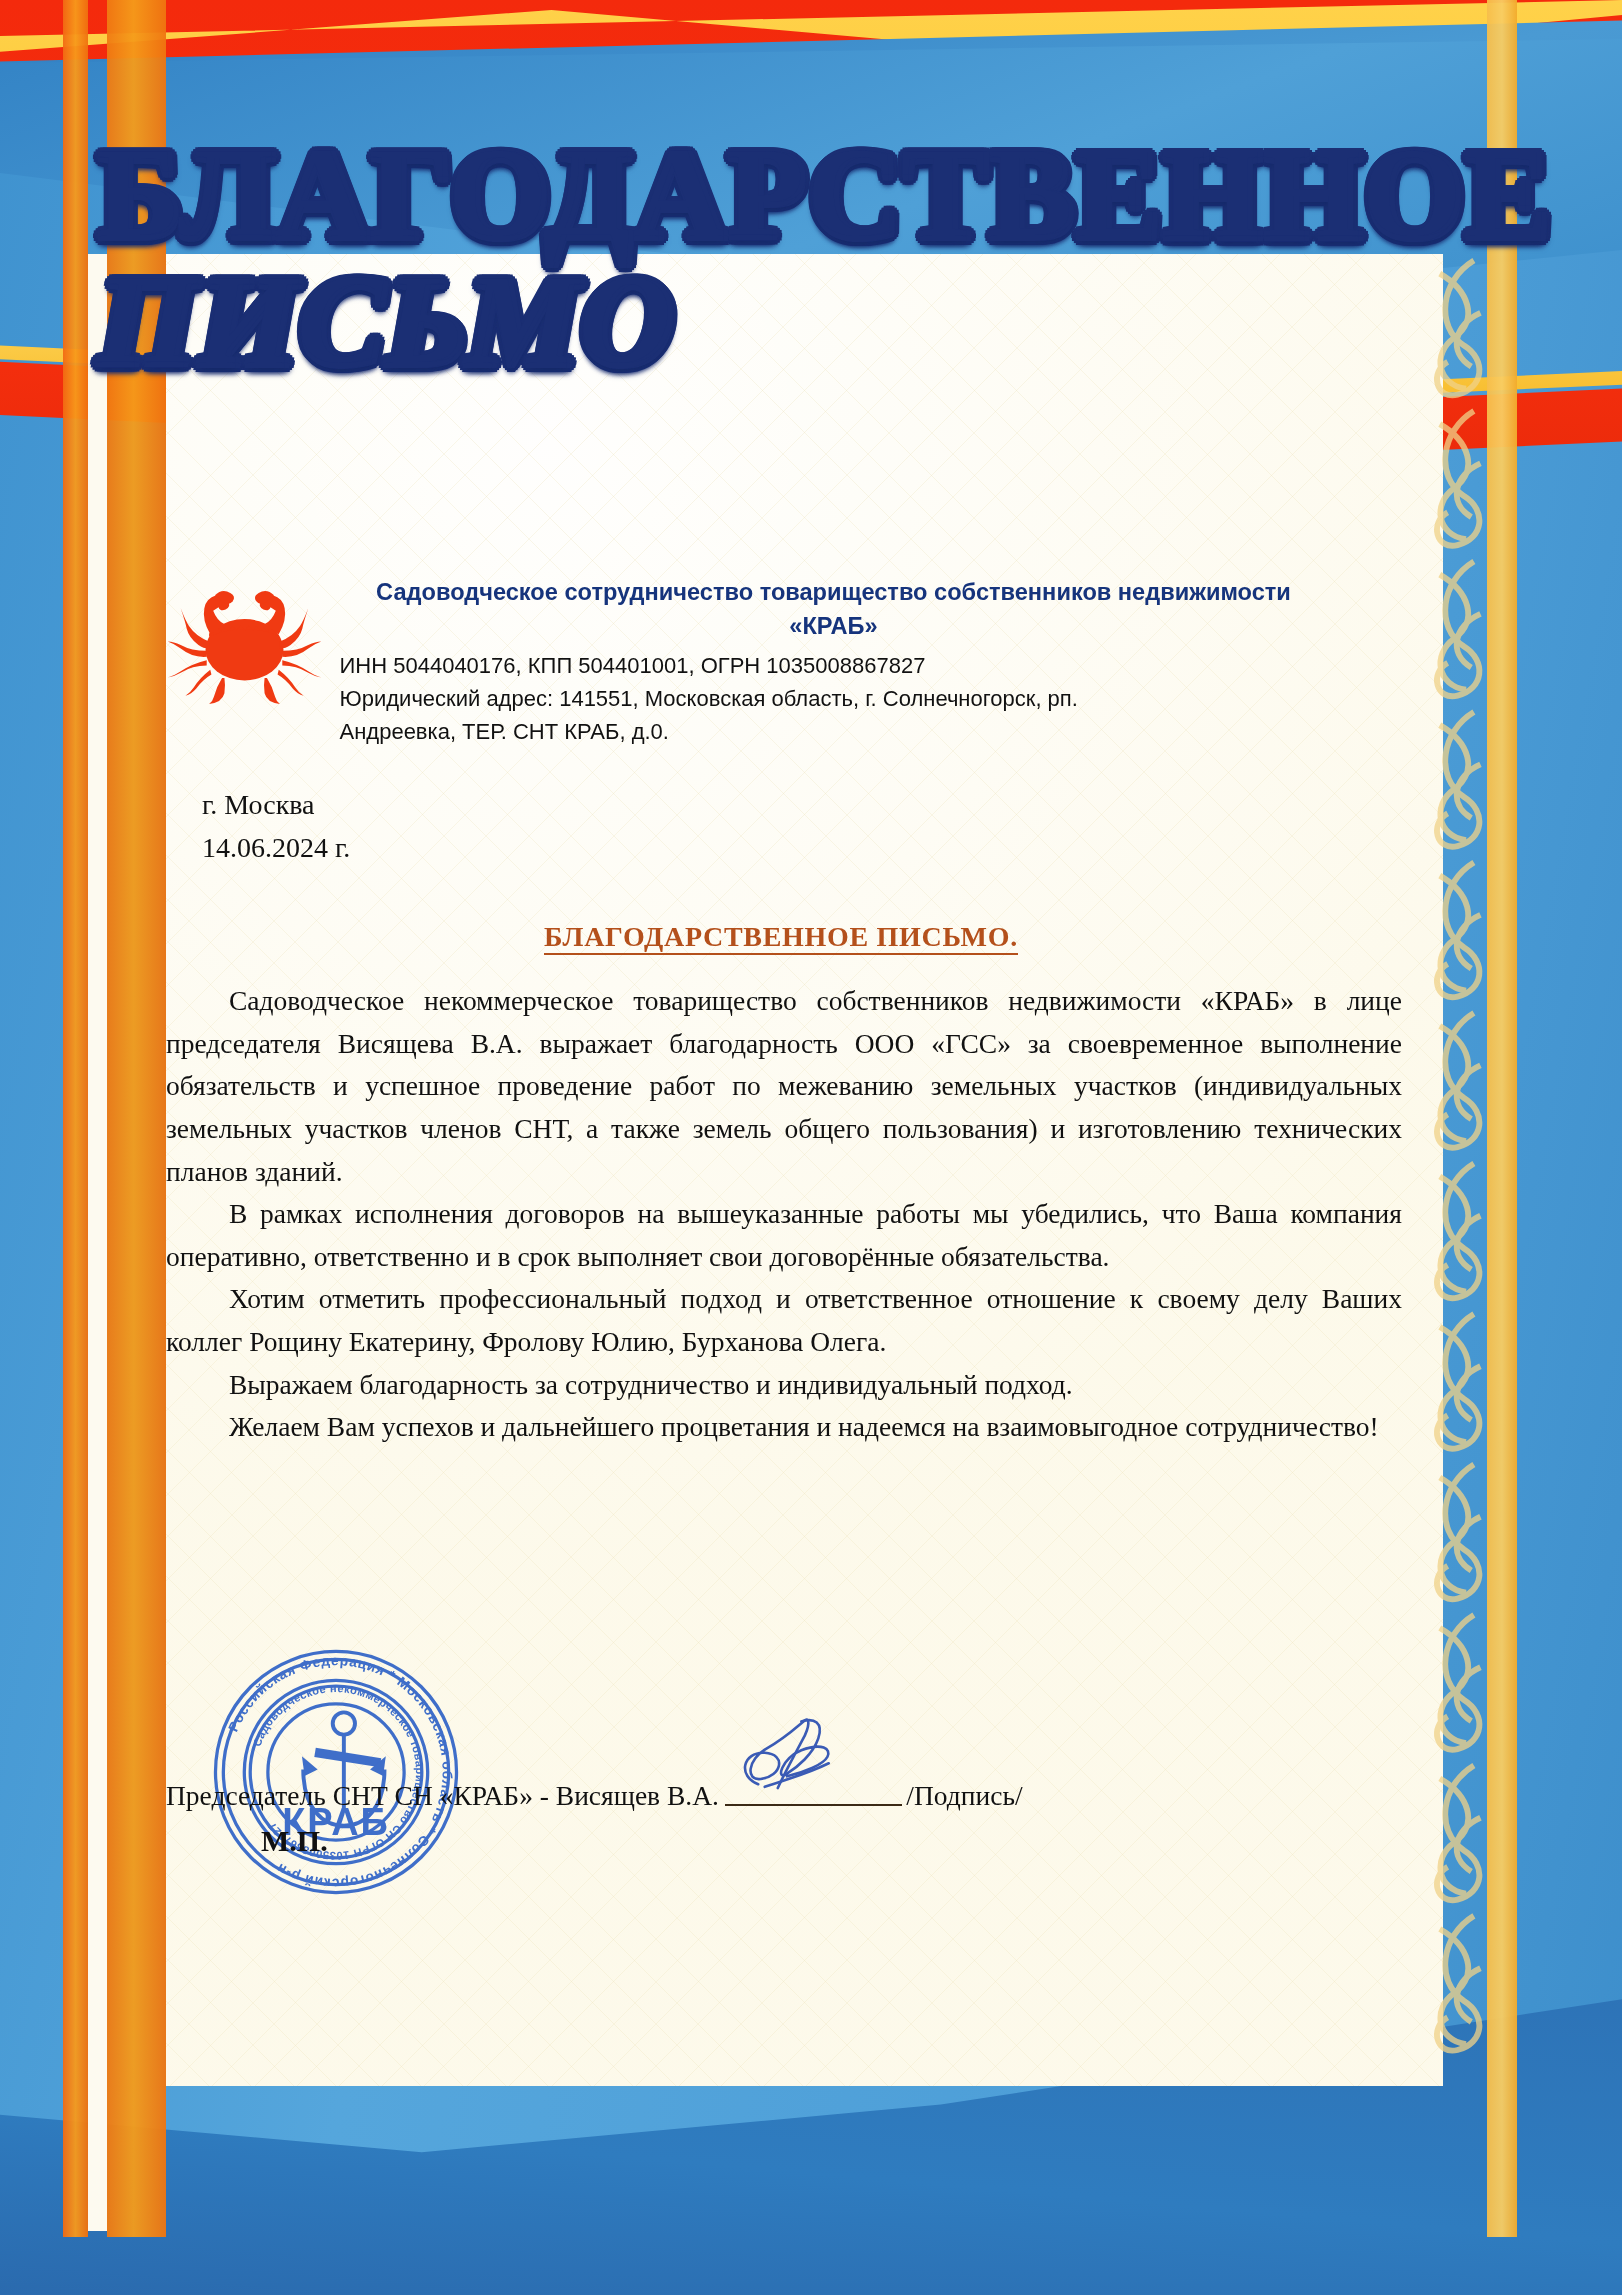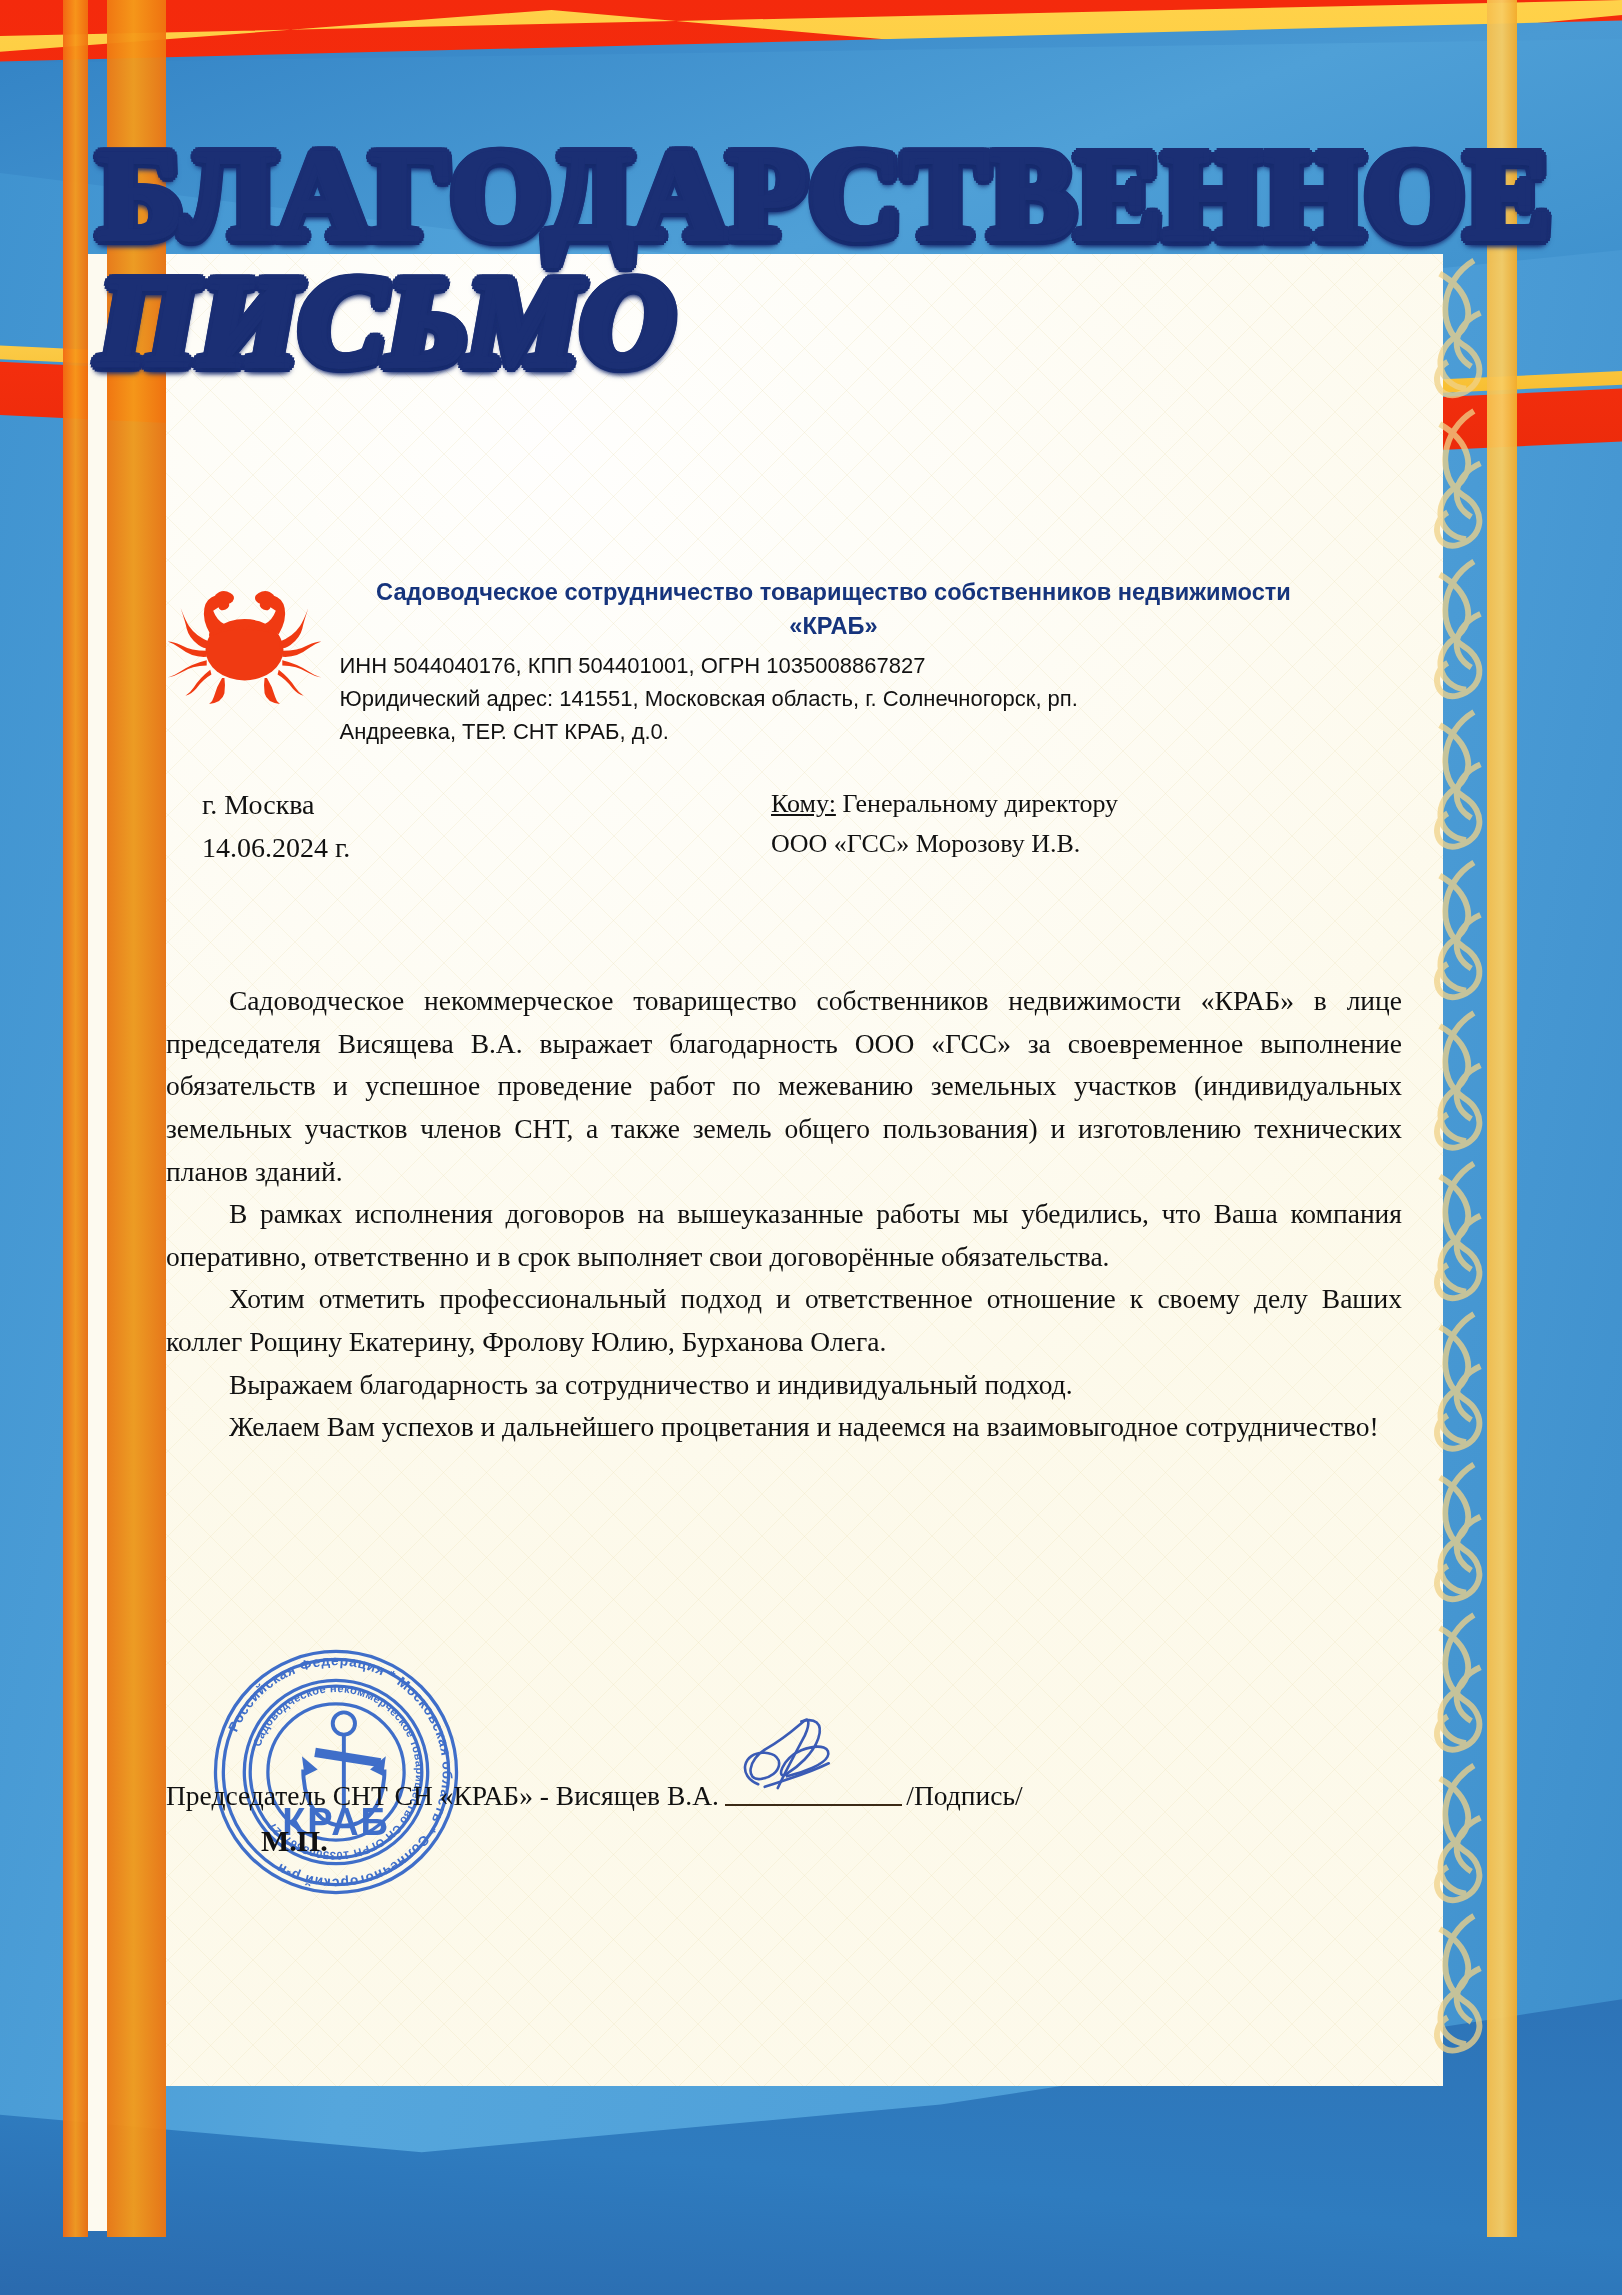--- a/index.html
+++ b/index.html
@@ -361,26 +361,25 @@
         <div class="org-line">Юридический адрес: 141551, Московская область, г. Солнечногорск, рп.</div>
         <div class="org-line">Андреевка, ТЕР. СНТ КРАБ, д.0.</div>
       </div>
     </div>
 
     <div class="meta-row">
       <div class="meta-left">
         <div>г. Москва</div>
         <div>14.06.2024 г.</div>
       </div>
-      <div class="meta-right">
-        <div><span class="u">Кому:</span><span> Генеральному директору</span></div>
-        <div>ООО «ГСС» Морозову И.В.</div>
-      </div>
-    </div>
-
+    </div>
+
+    <div class="subject">
+      <span>БЛАГОДАРСТВЕННОЕ ПИСЬМО.</span>
+    </div>
 
     <div class="body-text">
       <p>Садоводческое некоммерческое товарищество собственников недвижимости «КРАБ» в лице председателя Висящева В.А. выражает благодарность ООО «ГСС» за своевременное выполнение обязательств  и успешное проведение работ по межеванию земельных участков (индивидуальных земельных участков членов СНТ, а также земель общего пользования) и изготовлению технических планов зданий.</p>
       <p>В рамках исполнения договоров на вышеуказанные работы мы убедились, что Ваша компания оперативно, ответственно и в срок выполняет свои договорённые обязательства.</p>
       <p>Хотим отметить профессиональный подход и ответственное отношение к своему делу Ваших коллег Рощину Екатерину, Фролову Юлию, Бурханова Олега.</p>
       <p>Выражаем благодарность за сотрудничество и индивидуальный подход.</p>
       <p>Желаем Вам успехов и дальнейшего процветания и надеемся на взаимовыгодное сотрудничество!</p>
     </div>
 
     <div class="stamp">

